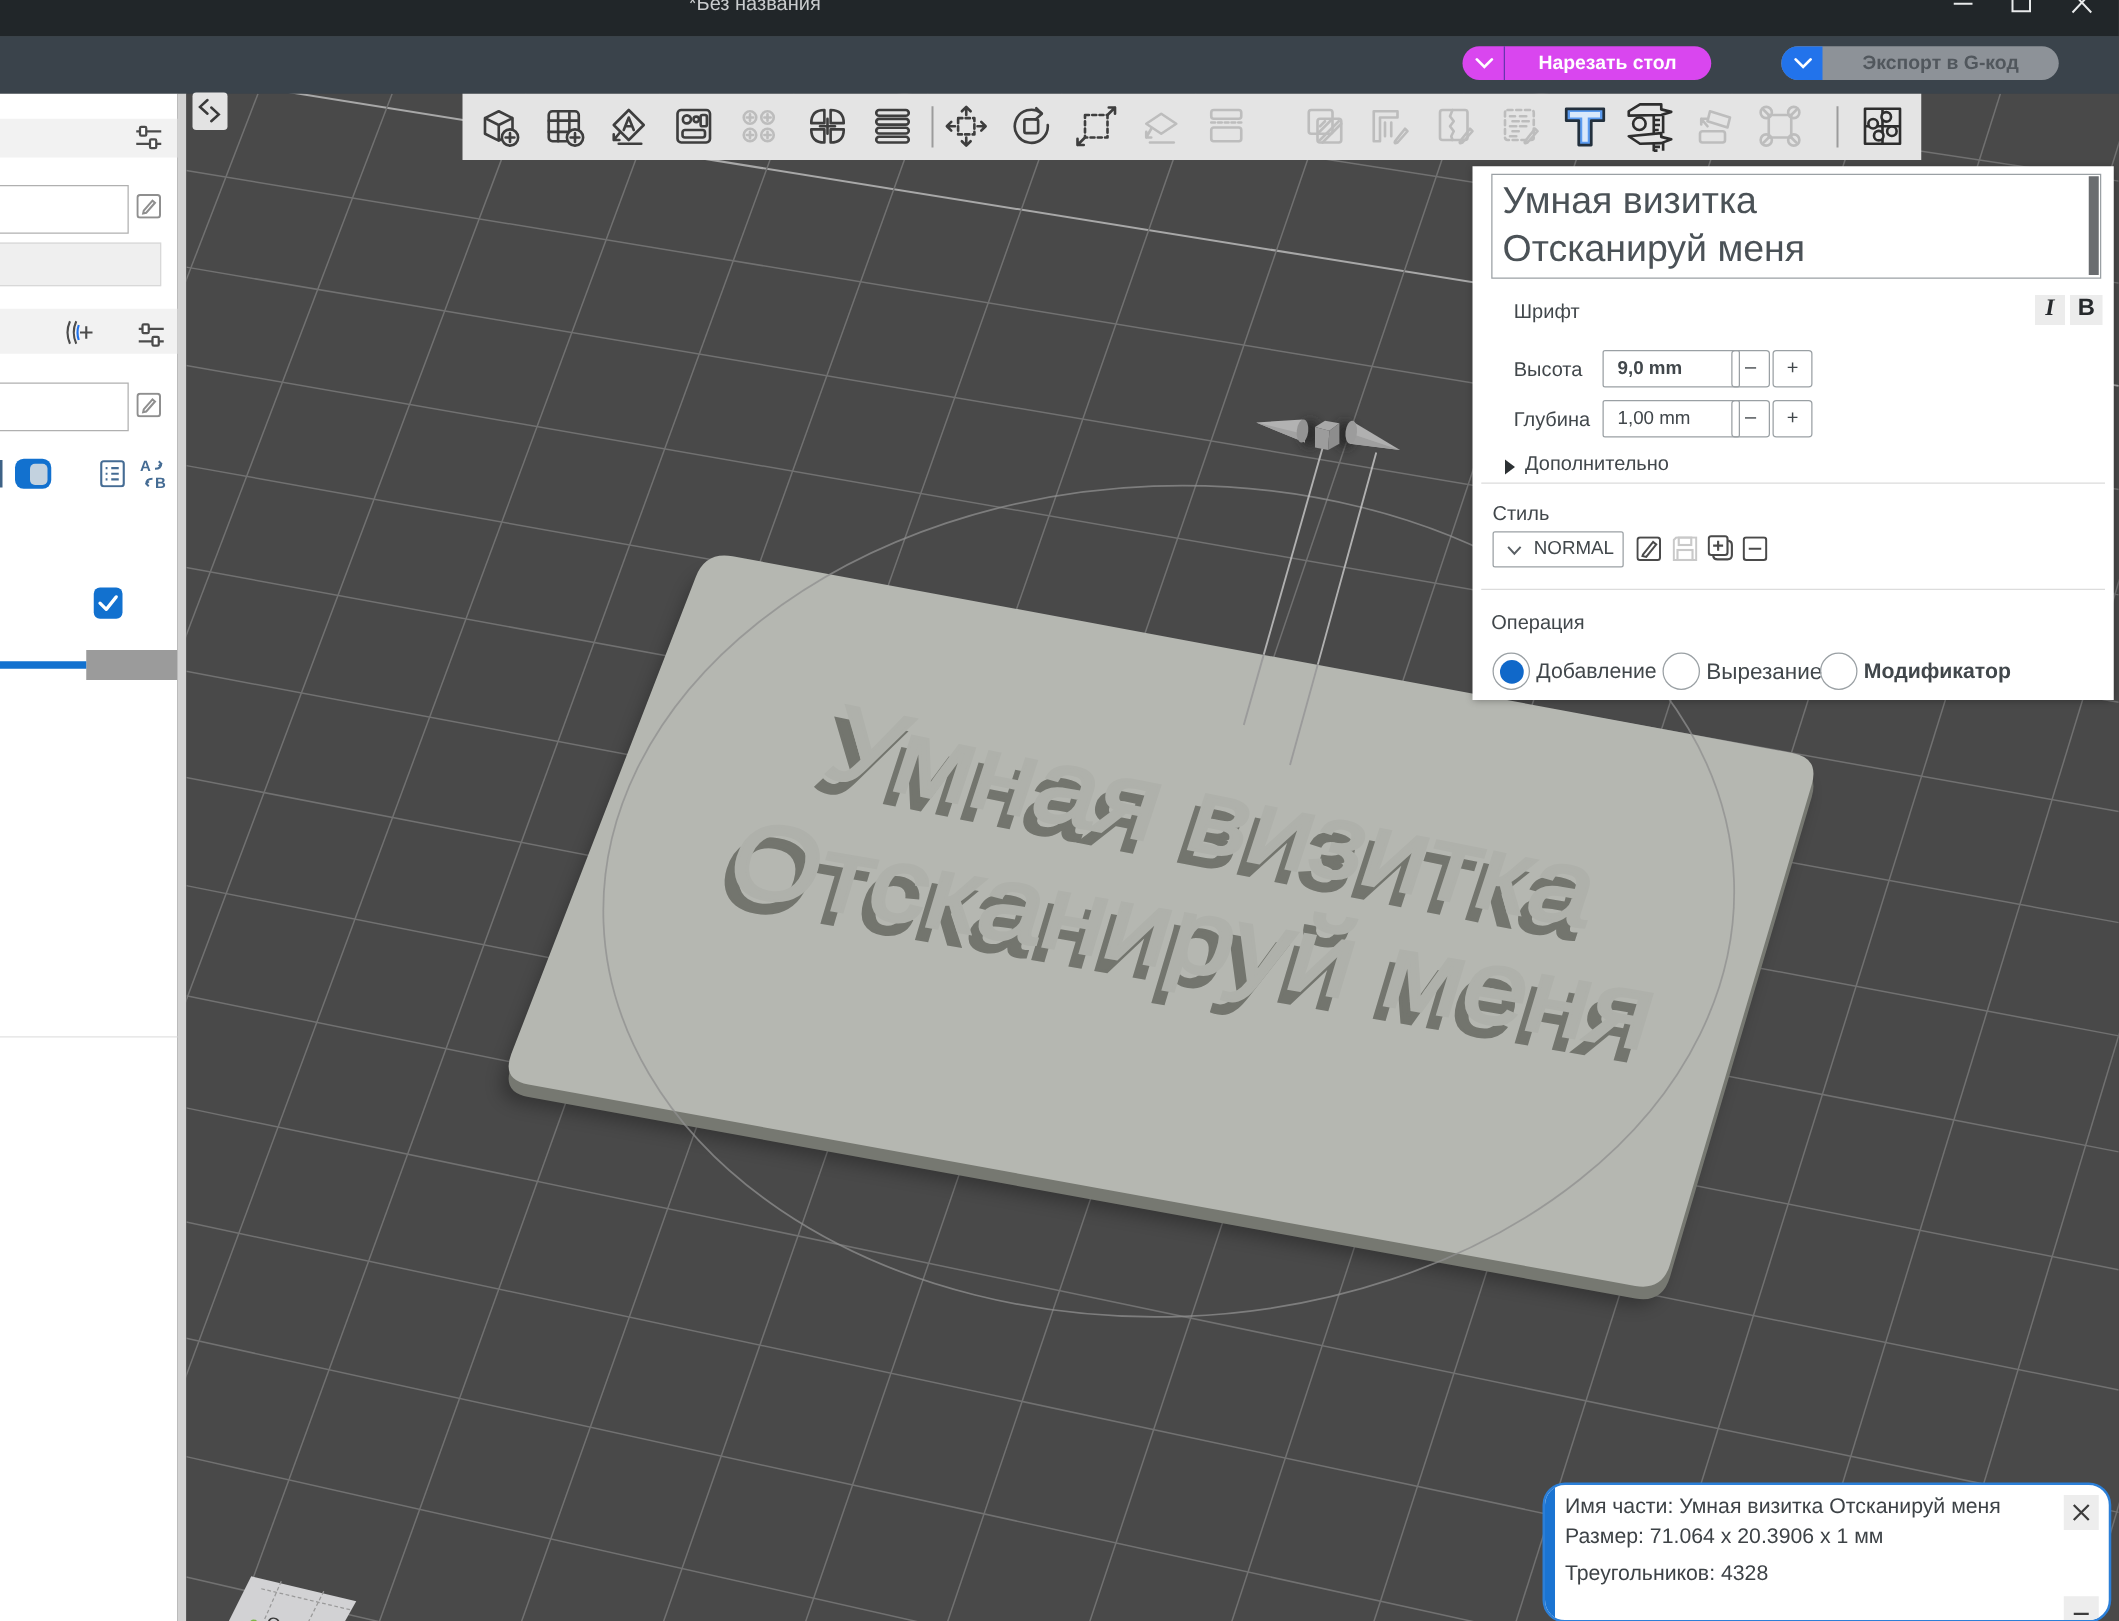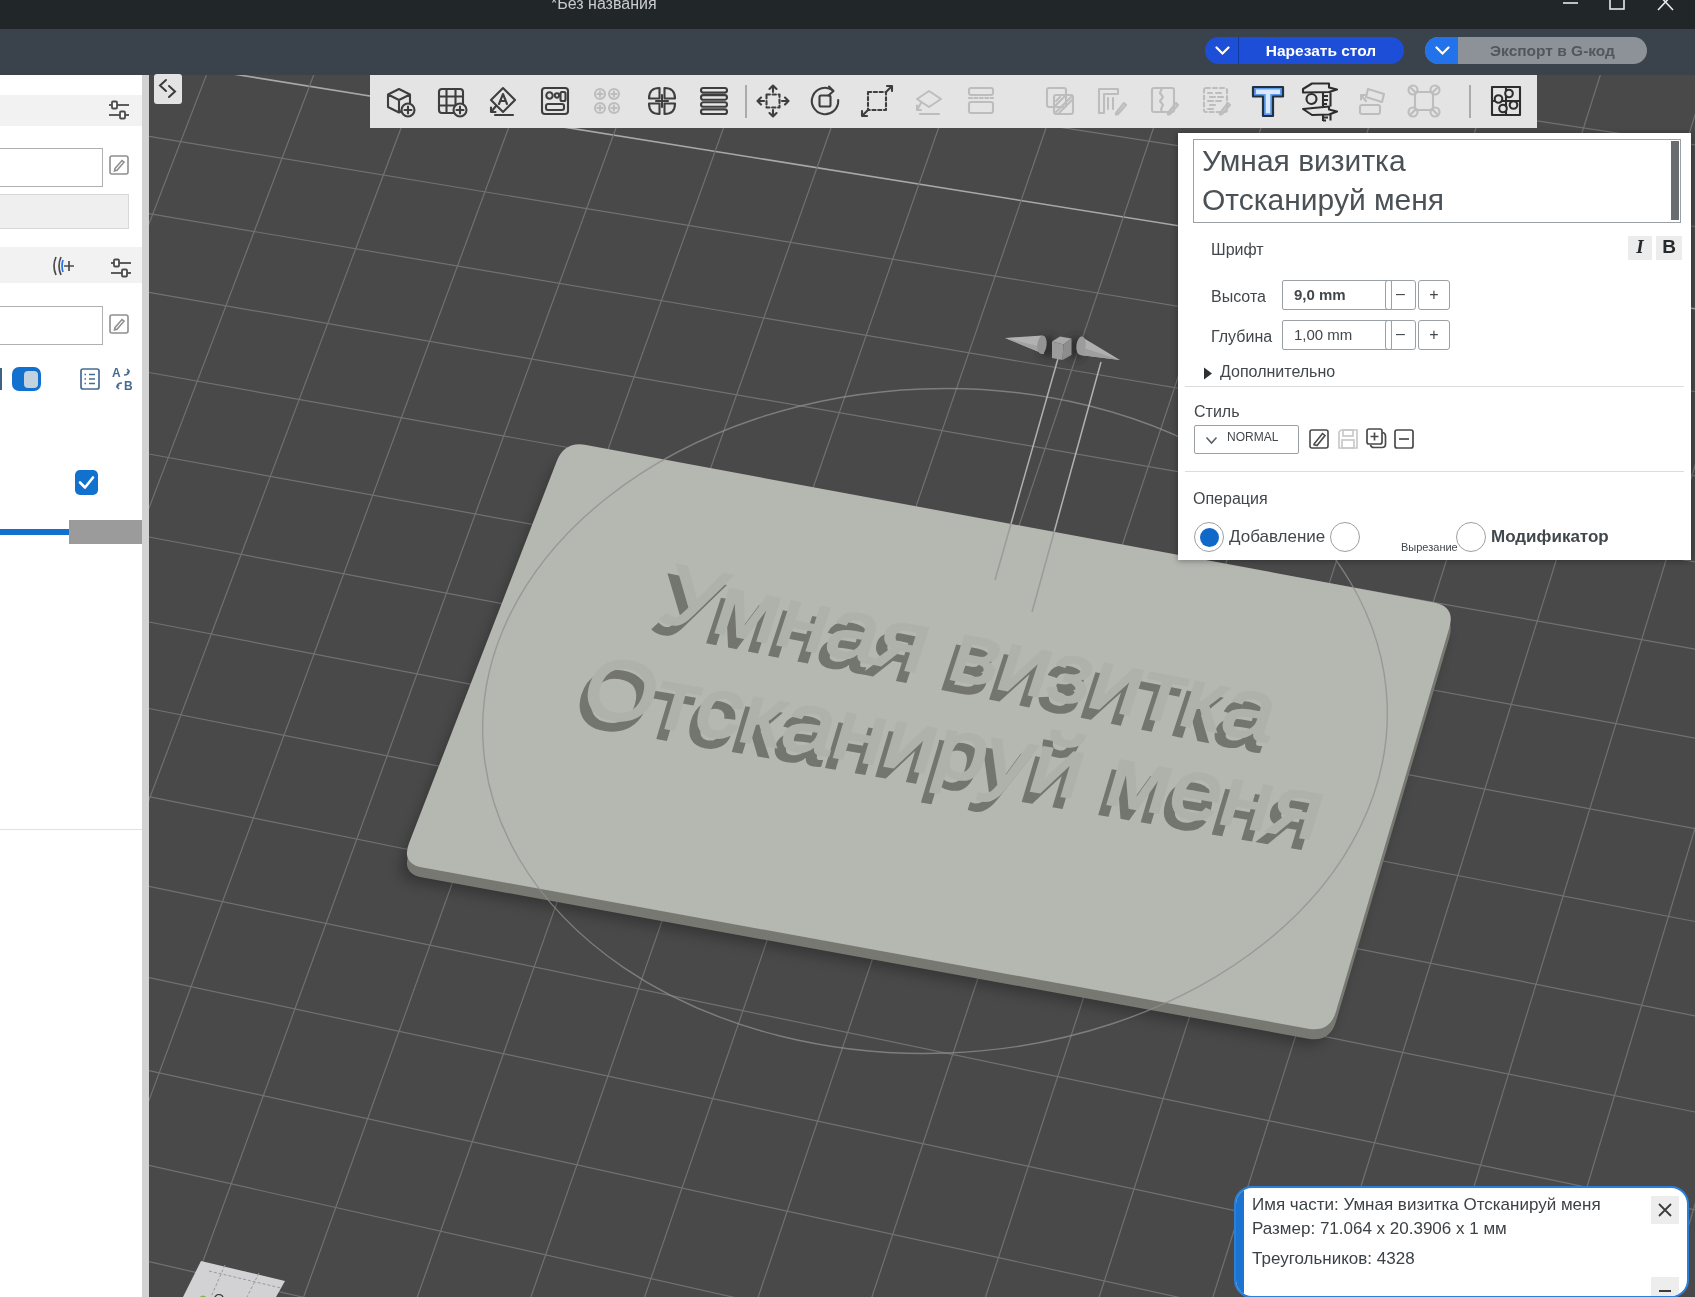--- a/index.html
+++ b/index.html
@@ -25,21 +25,21 @@
   <div class="abs" id="title">*Без названия</div>
   <svg class="abs" style="left:1550px;top:0;width:145px;height:29px" viewBox="0 0 145 29">
     <g stroke="#e8eaeb" stroke-width="1.6" fill="none">
       <line x1="13" y1="3" x2="28" y2="3"></line>
       <rect x="60" y="-6" width="14" height="15"></rect>
       <path d="M108,-6 L123,10 M123,-6 L108,10"></path>
     </g>
   </svg>
 </div>
 <div class="abs" id="bar2">
-  <div class="abs pill" style="left:1205px;width:199px;background:#1d4ed8;color:#ffffff;">
+  <div class="abs pill" style="left:1170px;width:199px;background:#d946ef;color:#ffffff;">
     <svg class="abs" style="left:10px;top:9px" width="15" height="10" viewBox="0 0 15 10">
         <path d="M1.5,1.5 L7.5,7.5 L13.5,1.5" fill="none" stroke="#fff" stroke-width="2.2" stroke-linecap="round"></path>
       </svg>
     <div class="abs" style="left:33px;top:0;width:1px;height:27px;background:rgba(10,40,120,0.55)"></div>
     <div class="abs" style="left:33px;width:166px;text-align:center;line-height:27px;">Нарезать стол</div>
   </div>
   <div class="abs pill" style="left:1425px;width:222px;background:#8d9298;color:#51575d;">
     <div class="abs" style="left:0;top:0;width:33px;height:27px;background:#2273eb;"></div>
     <svg class="abs" style="left:10px;top:9px" width="15" height="10" viewBox="0 0 15 10">
         <path d="M1.5,1.5 L7.5,7.5 L13.5,1.5" fill="none" stroke="#fff" stroke-width="2.2" stroke-linecap="round"></path>
@@ -396,21 +396,21 @@
   <svg class="abs" style="left:25px;top:234px" width="10" height="13" viewBox="0 0 10 13">
       <polygon points="1,0.5 9,6.5 1,12.5" fill="#2d3134"></polygon>
     </svg>
   <div class="abs" style="left:42px;top:230px;">Дополнительно</div>
   <div class="abs" style="left:7px;top:253px;width:499px;height:1px;background:#dcdcdc;"></div>
   <div class="abs" style="left:16px;top:270px;">Стиль</div>
   <div class="abs" style="left:16px;top:292px;width:103px;height:27px;border:1px solid #9aa0a4;border-radius:2px;">
     <svg class="abs" style="left:10px;top:10px" width="13" height="9" viewBox="0 0 13 9">
         <path d="M1.5,1.5 L6.5,7 L11.5,1.5" fill="none" stroke="#5a6065" stroke-width="1.6"></path>
       </svg>
-    <div class="abs" style="left:32px;top:4px;font-size:12px;">NORMAL</div>
+    <div class="abs" style="left:32px;top:4px;font-size:15px;">NORMAL</div>
   </div>
   <svg class="abs" style="left:131px;top:296px" width="20" height="20" viewBox="0 0 20 20">
     <g stroke="#4a4a4a" stroke-width="1.6" fill="none">
         <rect x="1" y="1" width="18" height="18" rx="2"></rect>
         <path d="M5.5,14.5 L13.5,4.5 L16,6.5 L8,16.5 L5,15.8 Z"></path>
       </g>
   </svg>
   <svg class="abs" style="left:160px;top:296px" width="20" height="20" viewBox="0 0 20 20">
     <g stroke="#c9c9c9" stroke-width="1.7" fill="none">
         <path d="M1,3 L3,1 L19,1 L19,19 L1,19 Z"></path>
@@ -430,21 +430,21 @@
         <path d="M5,10 L15,10"></path>
       </g>
   </svg>
   <div class="abs" style="left:7px;top:338px;width:499px;height:1px;background:#dcdcdc;"></div>
   <div class="abs" style="left:15px;top:357px;">Операция</div>
   <div class="abs" style="left:16px;top:389px;width:28px;height:28px;border:1.5px solid #9aa0a4;border-radius:50%;">
     <div class="abs" style="left:4.5px;top:4.5px;width:19px;height:19px;background:#1068c9;border-radius:50%;"></div>
   </div>
   <div class="abs" style="left:51px;top:394px;font-size:17px;">Добавление</div>
   <div class="abs" style="left:152px;top:389px;width:28px;height:28px;border:1.5px solid #9aa0a4;border-radius:50%;"></div>
-  <div class="abs" style="left:187px;top:408px;font-size:11px;margin-left:36px;">Вырезание</div>
+  <div class="abs" style="left:187px;top:394px;font-size:18px;">Вырезание</div>
   <div class="abs" style="left:278px;top:389px;width:28px;height:28px;border:1.5px solid #9aa0a4;border-radius:50%;"></div>
   <div class="abs" style="left:313px;top:394px;font-size:17px;font-weight:bold;">Модификатор</div>
 </div>
 <div class="abs" id="infobox">
   <div class="abs" style="left:0;top:0;width:8px;height:108px;background:#1b74d2;"></div>
   <div class="abs" style="left:16px;top:5px;font-size:17px;color:#3d4246;line-height:24px;">
     <div>Имя части: Умная визитка Отсканируй меня</div>
     <div>Размер: 71.064 x 20.3906 x 1 мм</div>
     <div style="margin-top:6px;">Треугольников: 4328</div>
   </div>

